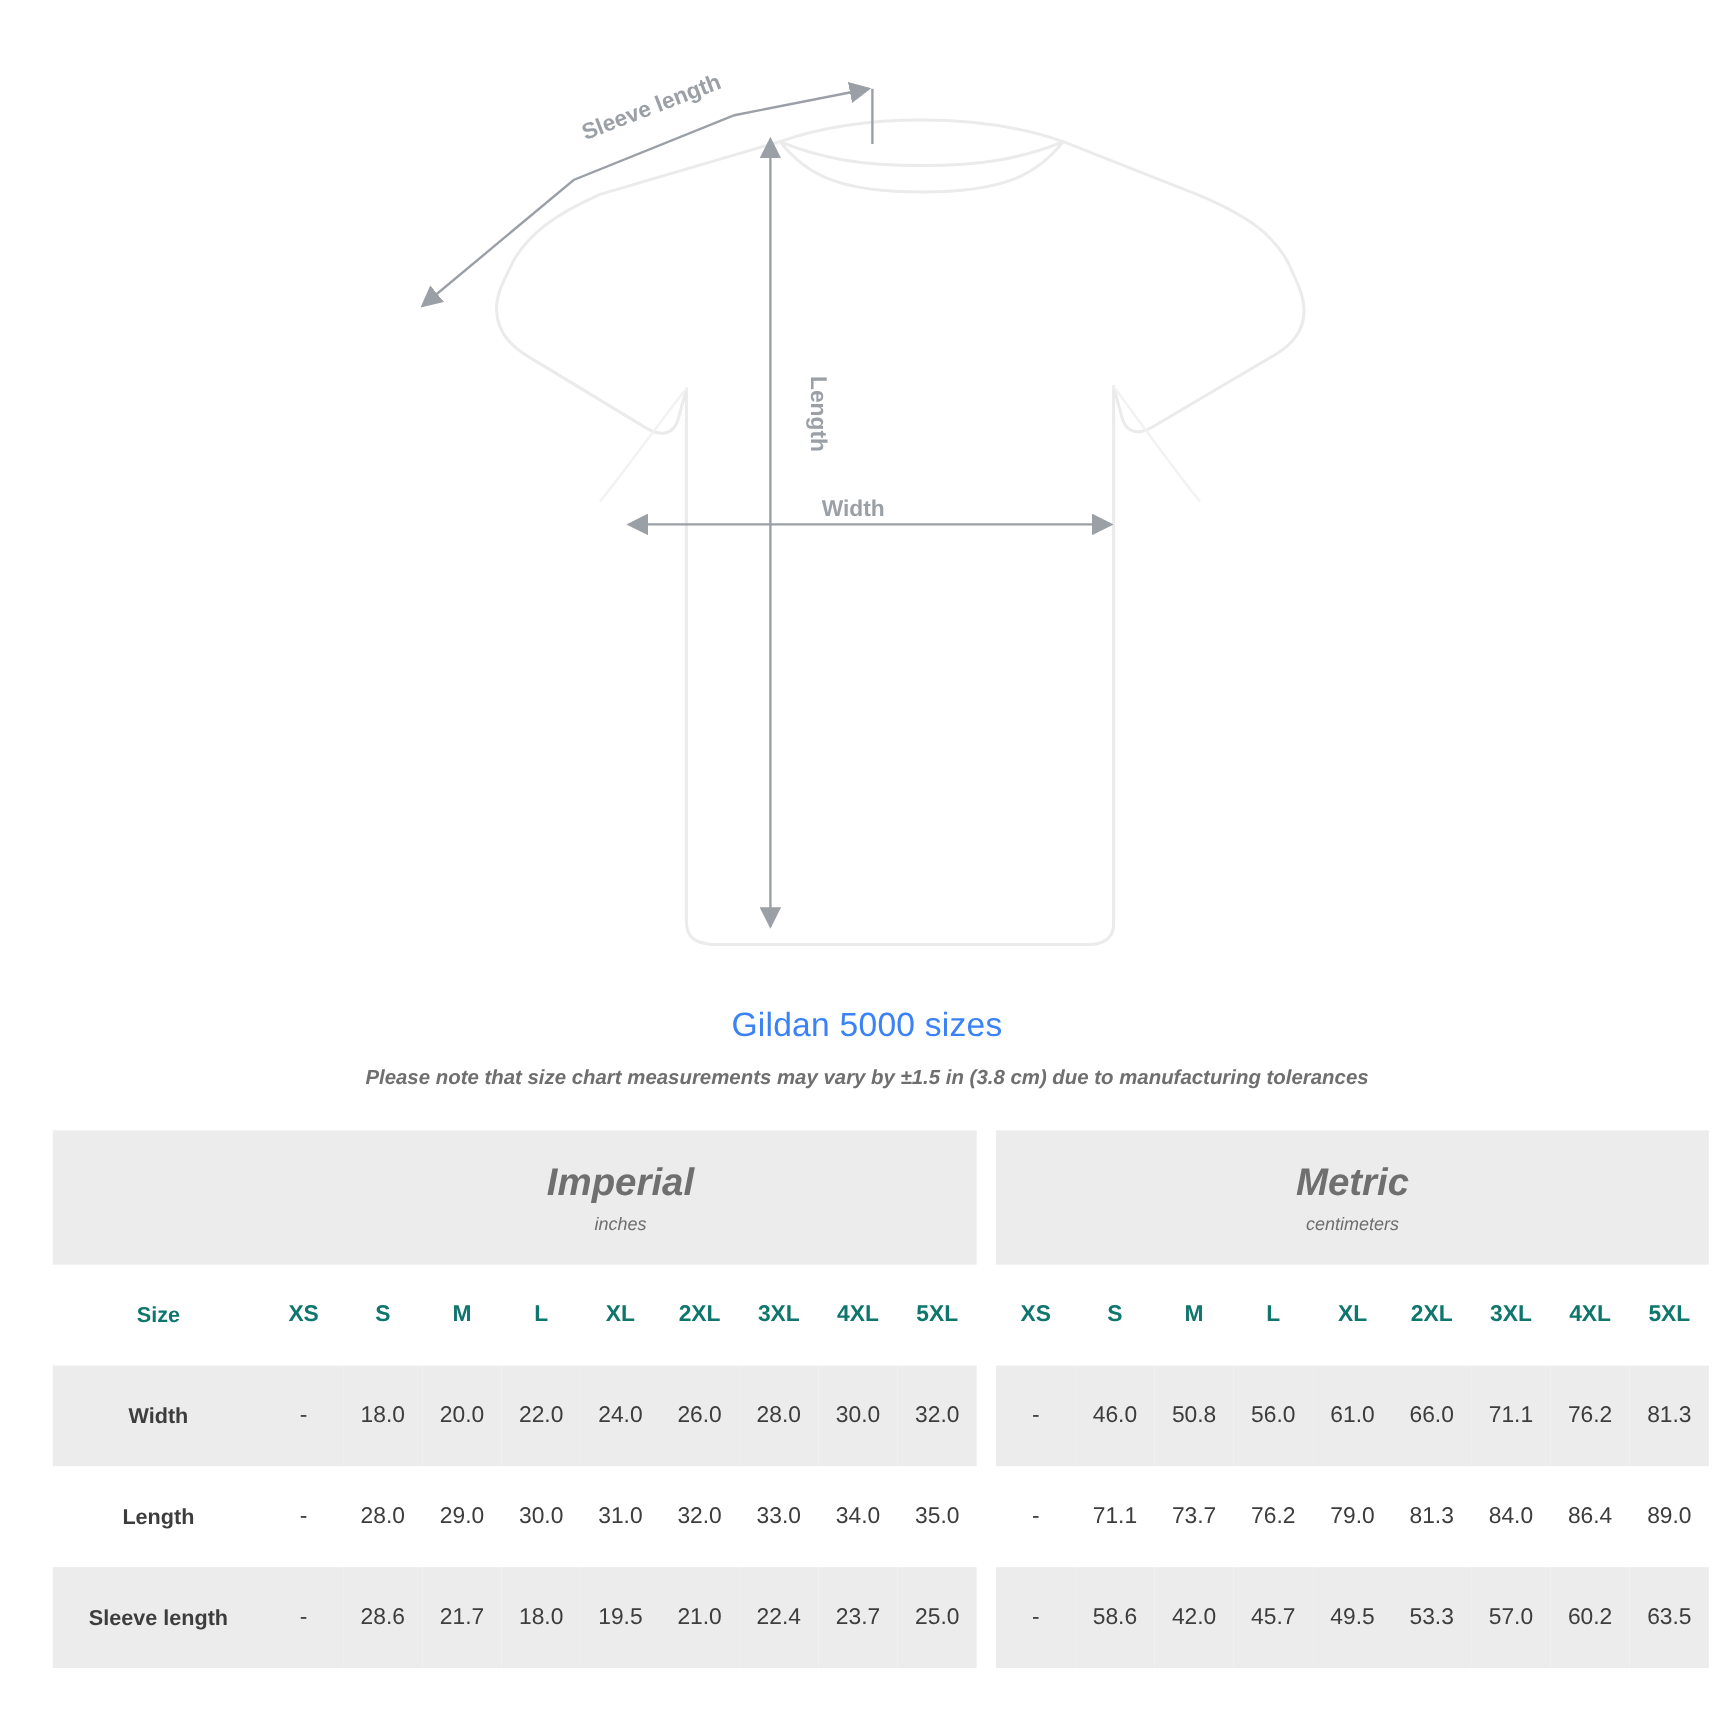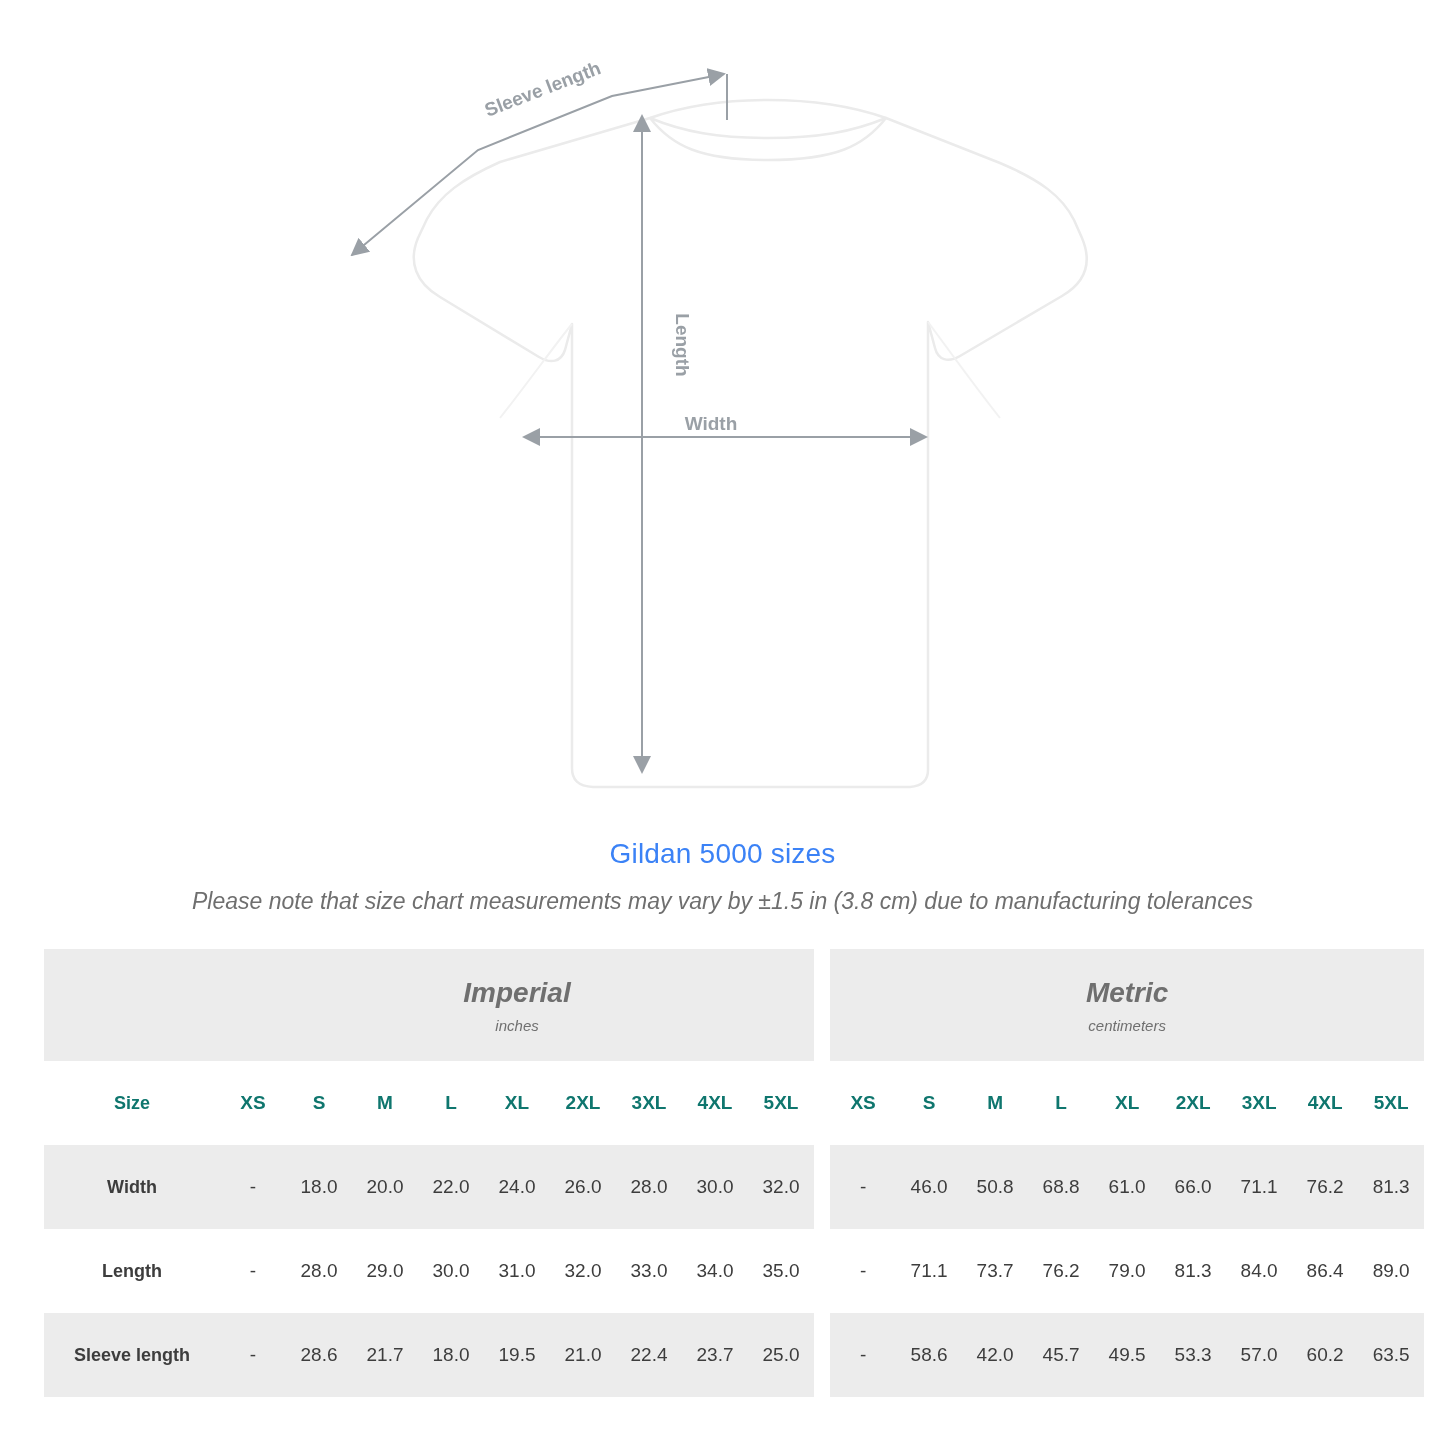--- a/index.html
+++ b/index.html
@@ -35,24 +35,25 @@
     text-align: center;
     margin-top: 8px;
   }
   .chart-title {
     font-size: 28px;
     font-weight: normal;
     color: #3b82f6;
     letter-spacing: 0.2px;
   }
   .chart-note {
-    font-size: 23px;
+    font-size: 17px;
     font-style: italic;
     color: #6f6f6f;
     margin-top: 18px;
+    font-weight: bold;
   }
 
   
   .table-wrap {
     margin: 34px 44px 0 44px;
   }
   table.size-table {
     border-collapse: collapse;
     width: 1357px;
     table-layout: fixed;
@@ -63,21 +64,21 @@
     margin: 0;
     border: none;
   }
   .unit-head {
     height: 112px;
     background: #ececec;
     text-align: center;
     vertical-align: middle;
   }
   .unit-name {
-    font-size: 28px;
+    font-size: 32px;
     font-weight: bold;
     font-style: italic;
     color: #6f6f6f;
   }
   .unit-sub {
     font-size: 15px;
     font-style: italic;
     color: #6f6f6f;
     margin-top: 8px;
     text-align: center;
@@ -271,21 +272,21 @@
           <td>22.0</td>
           <td>24.0</td>
           <td>26.0</td>
           <td>28.0</td>
           <td>30.0</td>
           <td>32.0</td>
           <td class="gap-col"></td>
           <td>-</td>
           <td>46.0</td>
           <td>50.8</td>
-          <td>68.8</td>
+          <td>56.0</td>
           <td>61.0</td>
           <td>66.0</td>
           <td>71.1</td>
           <td>76.2</td>
           <td>81.3</td>
         </tr>
 
         <tr class="data-row plain">
           <td class="row-label">Length</td>
           <td>-</td>

